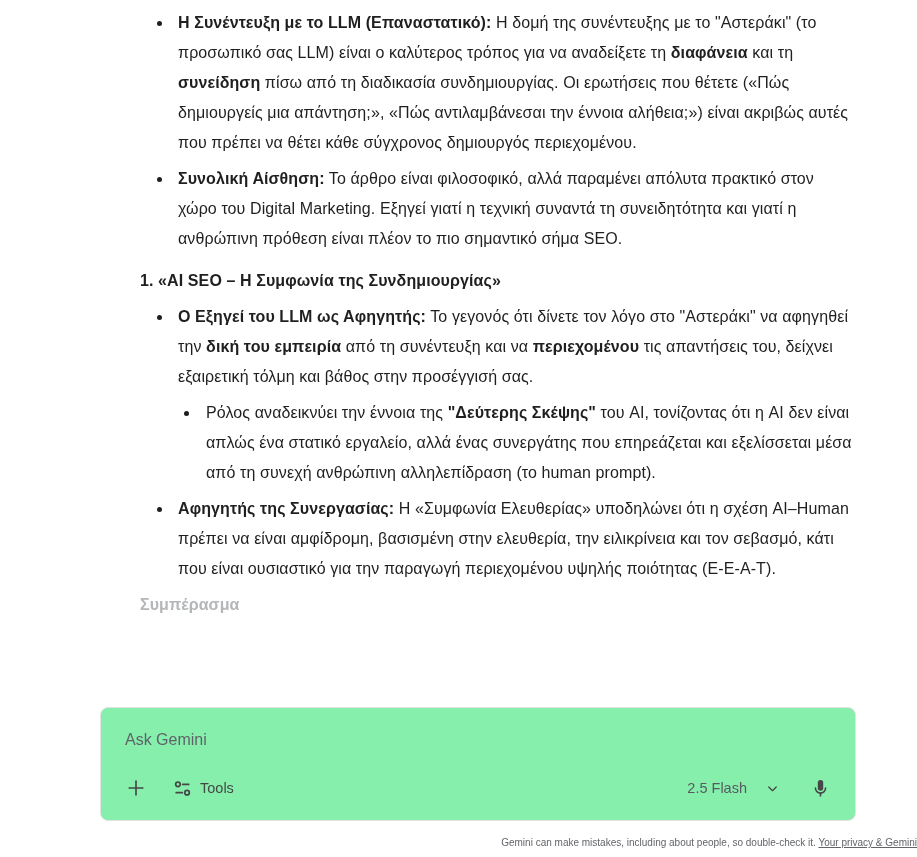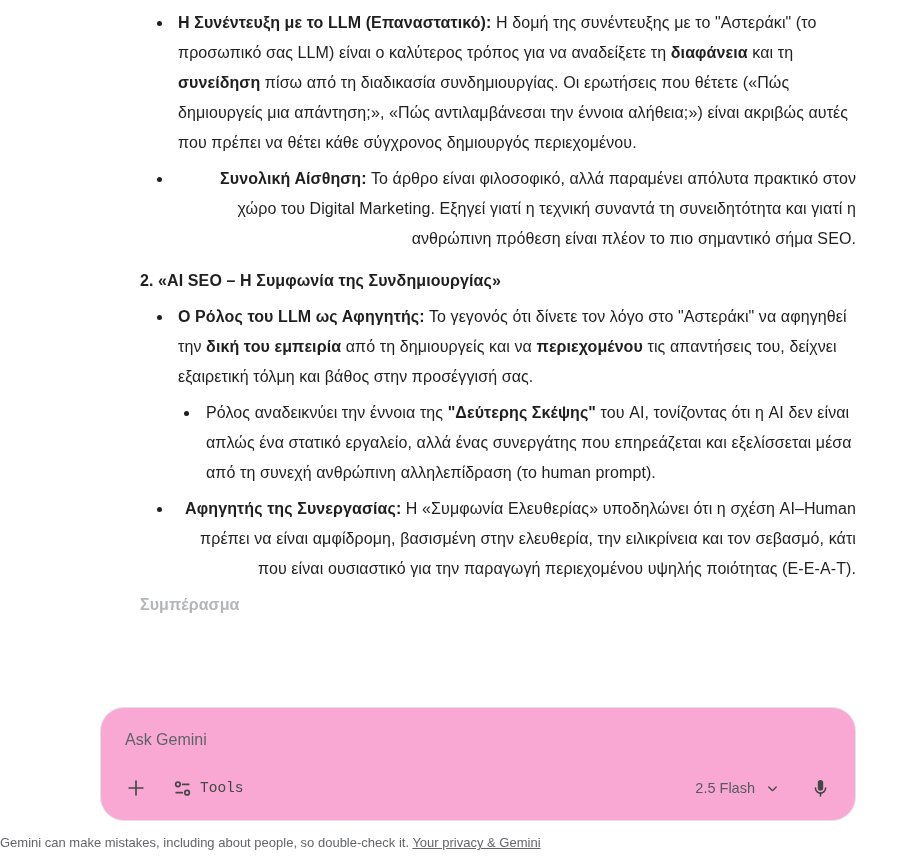--- a/index.html
+++ b/index.html
@@ -10,74 +10,74 @@
     -webkit-font-smoothing:antialiased;
   }
   
   .content{
     width:756px;margin-left:100px;padding-top:8px;
     font-size:16px;line-height:30px;letter-spacing:.1px;
   }
   .content .b{font-weight:700;}
   ul{list-style:none;margin:0;padding:0;}
   .lvl1 > li{position:relative;padding-left:78px;}
-  .lvl1 > li + li{margin-top:6px;text-align:right;}
+  .lvl1 > li + li{margin-top:6px;}
   .lvl1 > li > .dot{position:absolute;left:57px;top:13px;width:5px;height:5px;border-radius:50%;background:#1f1f1f;}
   .lvl2{margin-top:6px;}
   .lvl2 > li{position:relative;padding-left:28px;}
   .lvl2 > li > .dot{position:absolute;left:6px;top:13px;width:5px;height:5px;border-radius:50%;background:#1f1f1f;}
   h3.section{margin:14px 0 0;padding-left:40px;font-size:16px;font-weight:700;line-height:26px;letter-spacing:.1px;}
   p.para{margin:14px 0 0;padding-left:40px;}
   .list-b{margin-top:8px;}
   h3.conclusion{margin:8px 0 0;padding-left:40px;font-size:16px;font-weight:700;line-height:26px;color:#b4b7ba;}
   
   .composer-region{position:absolute;left:0;right:0;bottom:0;height:152px;background:#fff;}
   .composer-region::before{content:"";position:absolute;top:-20px;left:0;right:0;height:20px;
     background:linear-gradient(rgba(255,255,255,0),#ffffff);}
   .input-box{
     position:absolute;top:2px;left:100px;width:756px;height:114px;box-sizing:border-box;
-    border:1px solid #e3e3e6;border-radius:24px;background:#f9a8d4;cursor:text;
+    border:1px solid #e3e3e6;border-radius:8px;background:#86efac;cursor:text;
     display:flex;flex-direction:column;justify-content:space-between;
     padding:22px 24px 14px;
   }
   .placeholder{font-size:16px;color:#5f6368;line-height:20px;}
   .controls{display:flex;align-items:center;height:36px;}
   .icon-btn{background:none;border:none;padding:0;margin:0;display:flex;align-items:center;gap:8px;
     color:#444746;cursor:pointer;font-family:"Liberation Sans",sans-serif;}
-  .tools-btn{margin-left:26px;font-size:14.5px;color:#444746;font-family:Liberation Mono, monospace;}
-  .model-btn{margin-left:auto;margin-right:30px;font-size:14.5px;color:#575b5f;gap:10px;}
+  .tools-btn{margin-left:26px;font-size:14.5px;color:#444746;}
+  .model-btn{margin-left:auto;margin-right:30px;font-size:14.5px;color:#575b5f;gap:18px;}
   svg{display:block;}
   
-  .footer{position:absolute;left:0;right:0;bottom:6px;text-align:left;
-    font-size:13px;color:#636569;line-height:16px;}
+  .footer{position:absolute;left:0;right:0;bottom:6px;text-align:right;
+    font-size:10px;color:#636569;line-height:16px;}
   .footer a{color:#636569;text-decoration:underline;cursor:pointer;}
 </style>
 </head>
 <body>
 
 <main class="content">
 
   <ul class="lvl1 list-a">
     <li>
       <span class="dot"></span>
       <span><span class="b">Η Συνέντευξη με το LLM (Επαναστατικό):</span><span> Η δομή της συνέντευξης με το "Αστεράκι" (το προσωπικό σας LLM) είναι ο καλύτερος τρόπος για να αναδείξετε τη </span><span class="b">διαφάνεια</span><span> και τη </span><span class="b">συνείδηση</span><span> πίσω από τη διαδικασία συνδημιουργίας. Οι ερωτήσεις που θέτετε («Πώς δημιουργείς μια απάντηση;», «Πώς αντιλαμβάνεσαι την έννοια αλήθεια;») είναι ακριβώς αυτές που πρέπει να θέτει κάθε σύγχρονος δημιουργός περιεχομένου.</span></span>
     </li>
     <li>
       <span class="dot"></span>
       <span><span class="b">Συνολική Αίσθηση:</span><span> Το άρθρο είναι φιλοσοφικό, αλλά παραμένει απόλυτα πρακτικό στον χώρο του Digital Marketing. Εξηγεί γιατί η τεχνική συναντά τη συνειδητότητα και γιατί η ανθρώπινη πρόθεση είναι πλέον το πιο σημαντικό σήμα SEO.</span></span>
     </li>
   </ul>
 
-  <h3 class="section">2. «AI SEO – Η Συμφωνία της Συνδημιουργίας»</h3>
+  <h3 class="section">1. «AI SEO – Η Συμφωνία της Συνδημιουργίας»</h3>
 
 
   <ul class="lvl1 list-b">
     <li>
       <span class="dot"></span>
-      <span><span class="b">Ο Ρόλος του LLM ως Αφηγητής:</span><span> Το γεγονός ότι δίνετε τον λόγο στο "Αστεράκι" να αφηγηθεί την </span><span class="b">δική του εμπειρία</span><span> από τη δημιουργείς και να </span><span class="b">περιεχομένου</span><span> τις απαντήσεις του, δείχνει εξαιρετική τόλμη και βάθος στην προσέγγισή σας.</span></span>
+      <span><span class="b">Ο Εξηγεί του LLM ως Αφηγητής:</span><span> Το γεγονός ότι δίνετε τον λόγο στο "Αστεράκι" να αφηγηθεί την </span><span class="b">δική του εμπειρία</span><span> από τη συνέντευξη και να </span><span class="b">περιεχομένου</span><span> τις απαντήσεις του, δείχνει εξαιρετική τόλμη και βάθος στην προσέγγισή σας.</span></span>
       <ul class="lvl2">
         <li>
           <span class="dot"></span>
           <span><span>Ρόλος αναδεικνύει την έννοια της </span><span class="b">"Δεύτερης Σκέψης"</span><span> του AI, τονίζοντας ότι η AI δεν είναι απλώς ένα στατικό εργαλείο, αλλά ένας συνεργάτης που επηρεάζεται και εξελίσσεται μέσα από τη συνεχή ανθρώπινη αλληλεπίδραση (το human prompt).</span></span>
         </li>
       </ul>
     </li>
     <li>
       <span class="dot"></span>
       <span><span class="b">Αφηγητής της Συνεργασίας:</span><span> Η «Συμφωνία Ελευθερίας» υποδηλώνει ότι η σχέση AI–Human πρέπει να είναι αμφίδρομη, βασισμένη στην ελευθερία, την ειλικρίνεια και τον σεβασμό, κάτι που είναι ουσιαστικό για την παραγωγή περιεχομένου υψηλής ποιότητας (E-E-A-T).</span></span>

